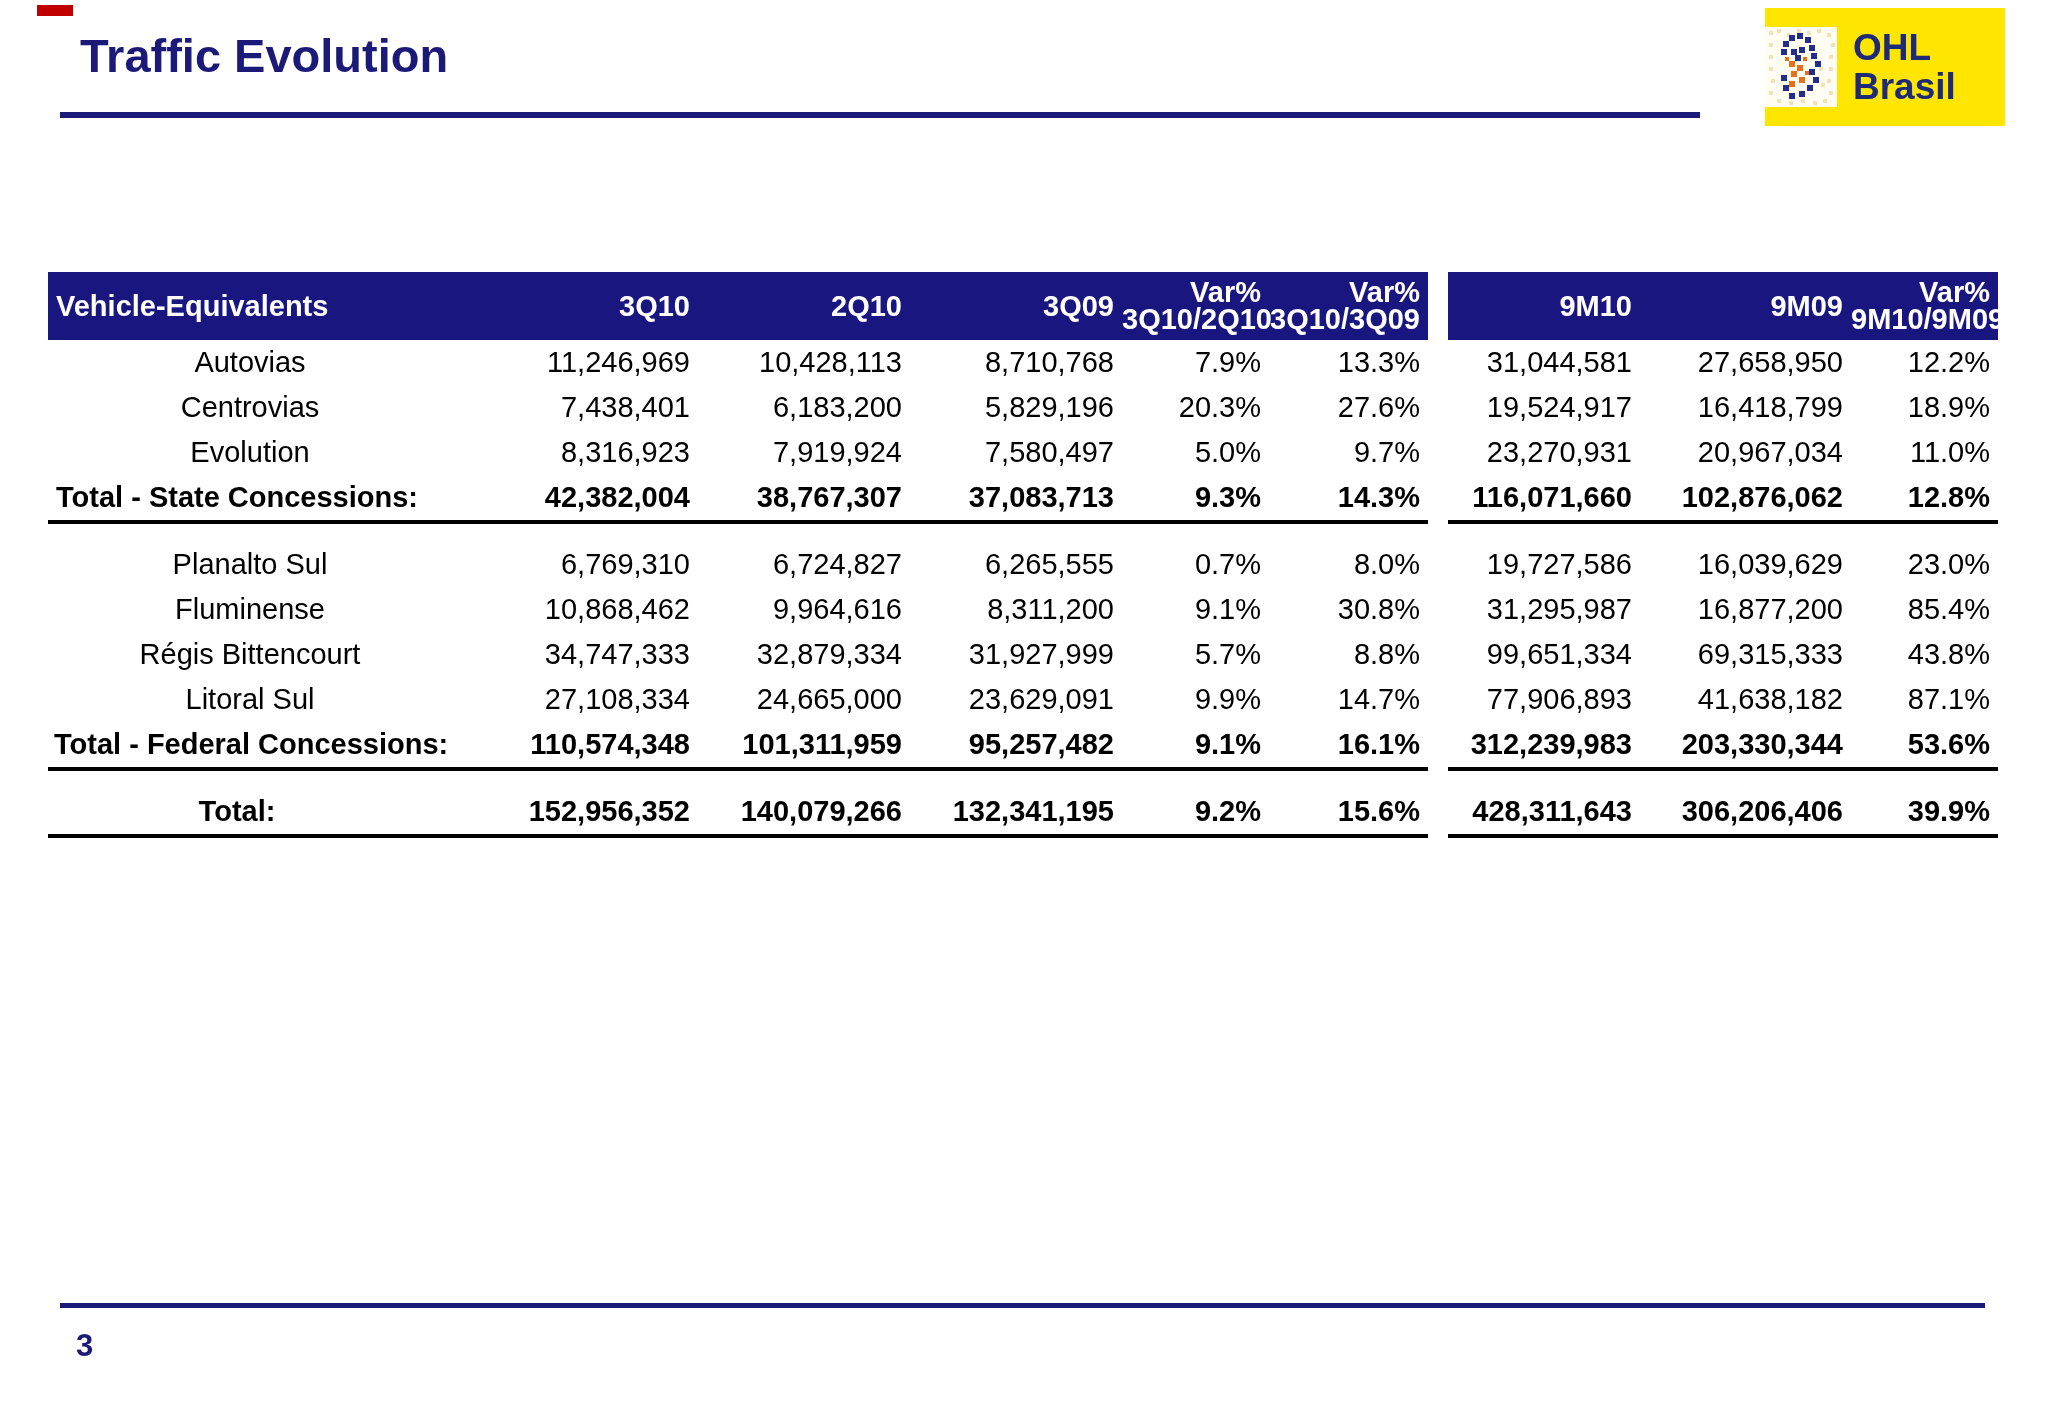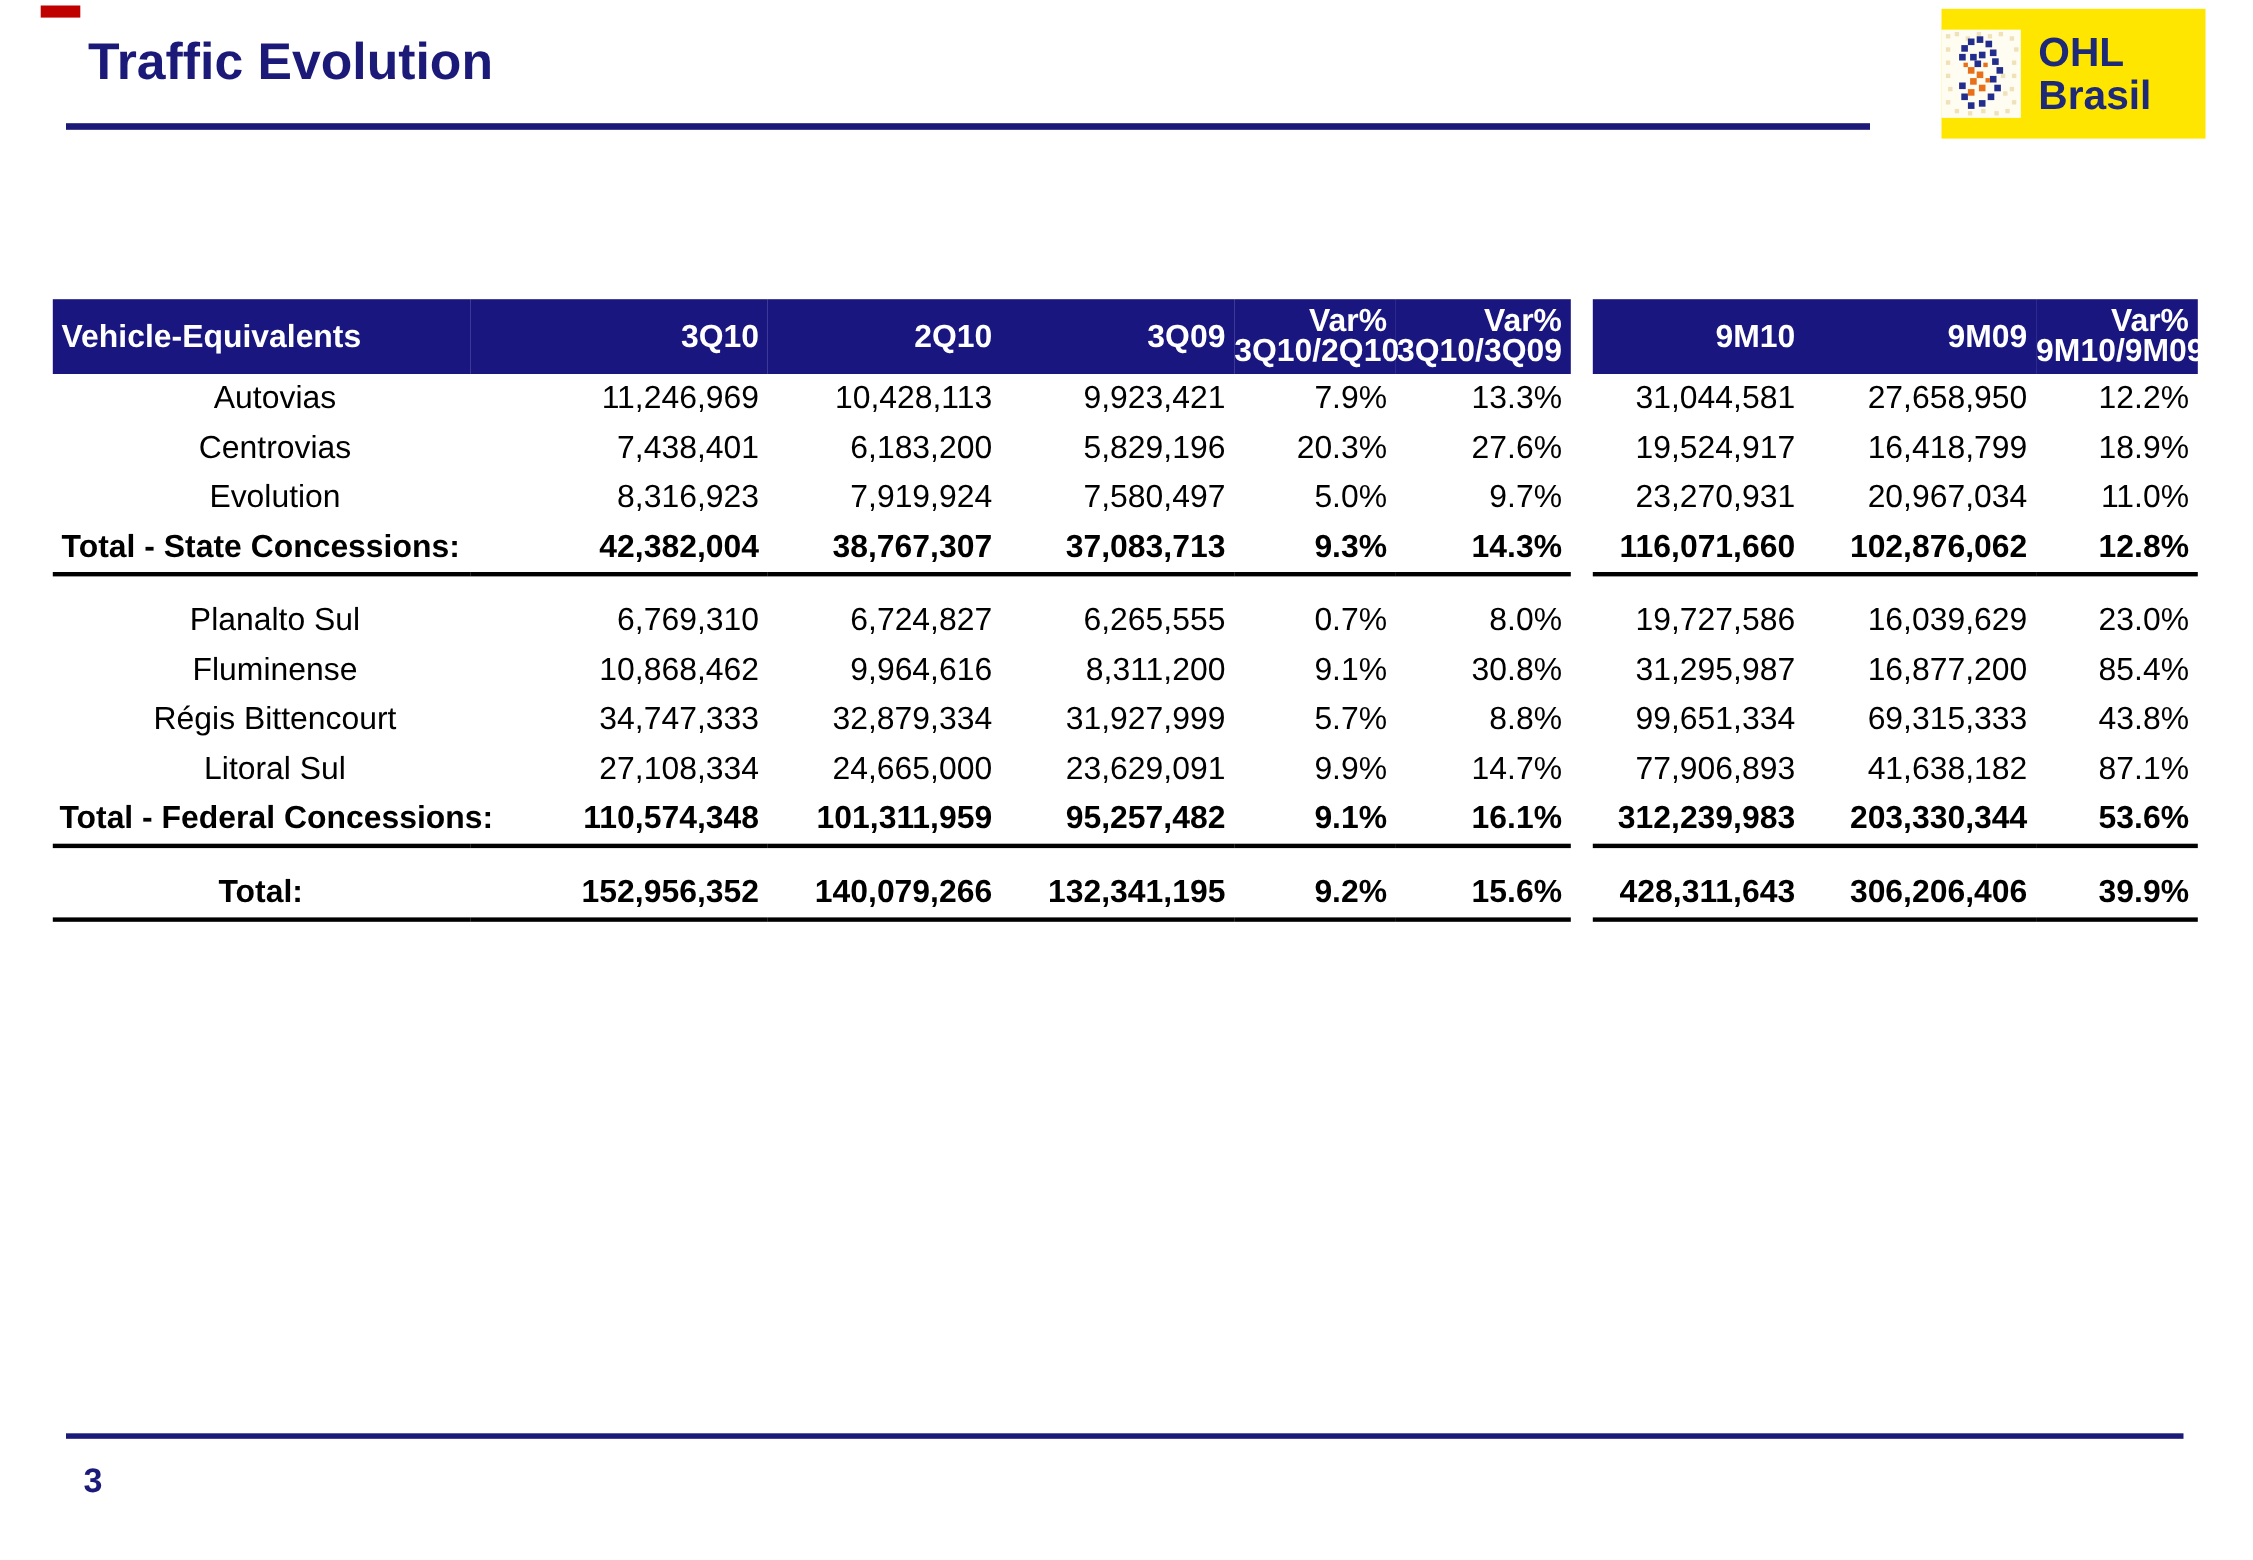--- a/index.html
+++ b/index.html
@@ -179,21 +179,21 @@
           <div class="hl">Var%</div>
           <div class="hl">9M10/9M09</div>
         </th>
       </tr>
     </thead>
     <tbody id="table-body">
         <tr>
     <td class="name">Autovias</td>
     <td class="val">11,246,969</td>
     <td class="val">10,428,113</td>
-    <td class="val">9,923,421</td>
+    <td class="val">8,710,768</td>
     <td class="val">7.9%</td>
     <td class="val">13.3%</td>
     <td class="spacer"></td>
     <td class="val">31,044,581</td>
     <td class="val">27,658,950</td>
     <td class="val">12.2%</td>
   </tr>
         <tr>
     <td class="name">Centrovias</td>
     <td class="val">7,438,401</td>

